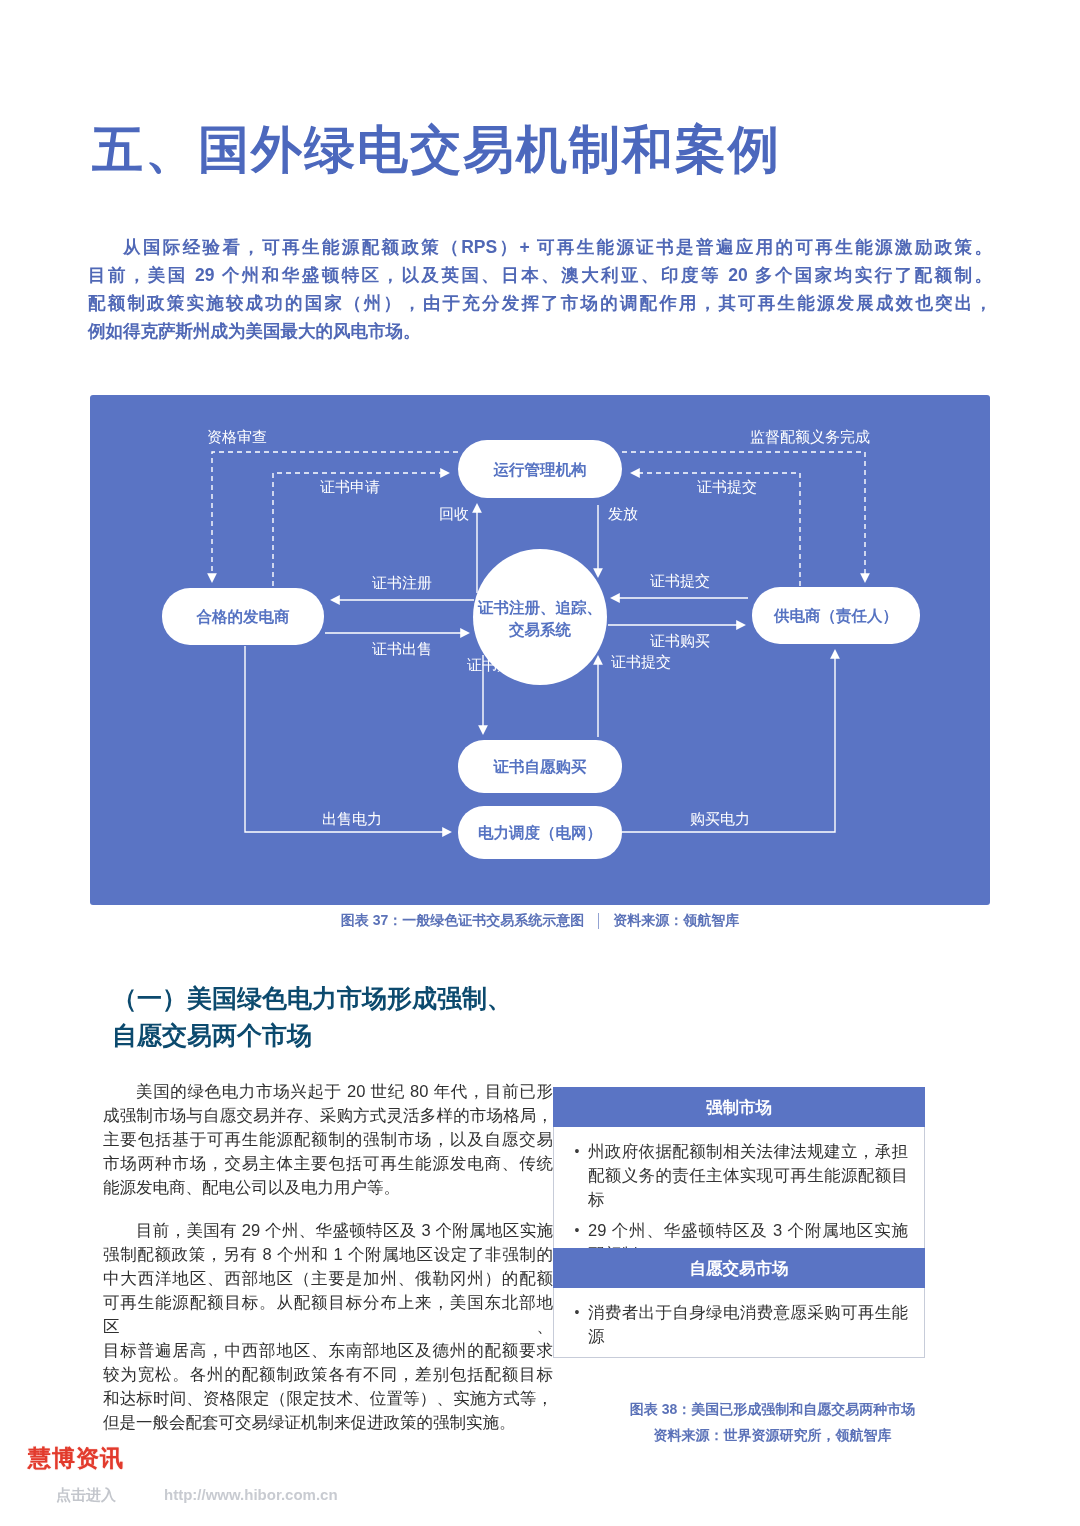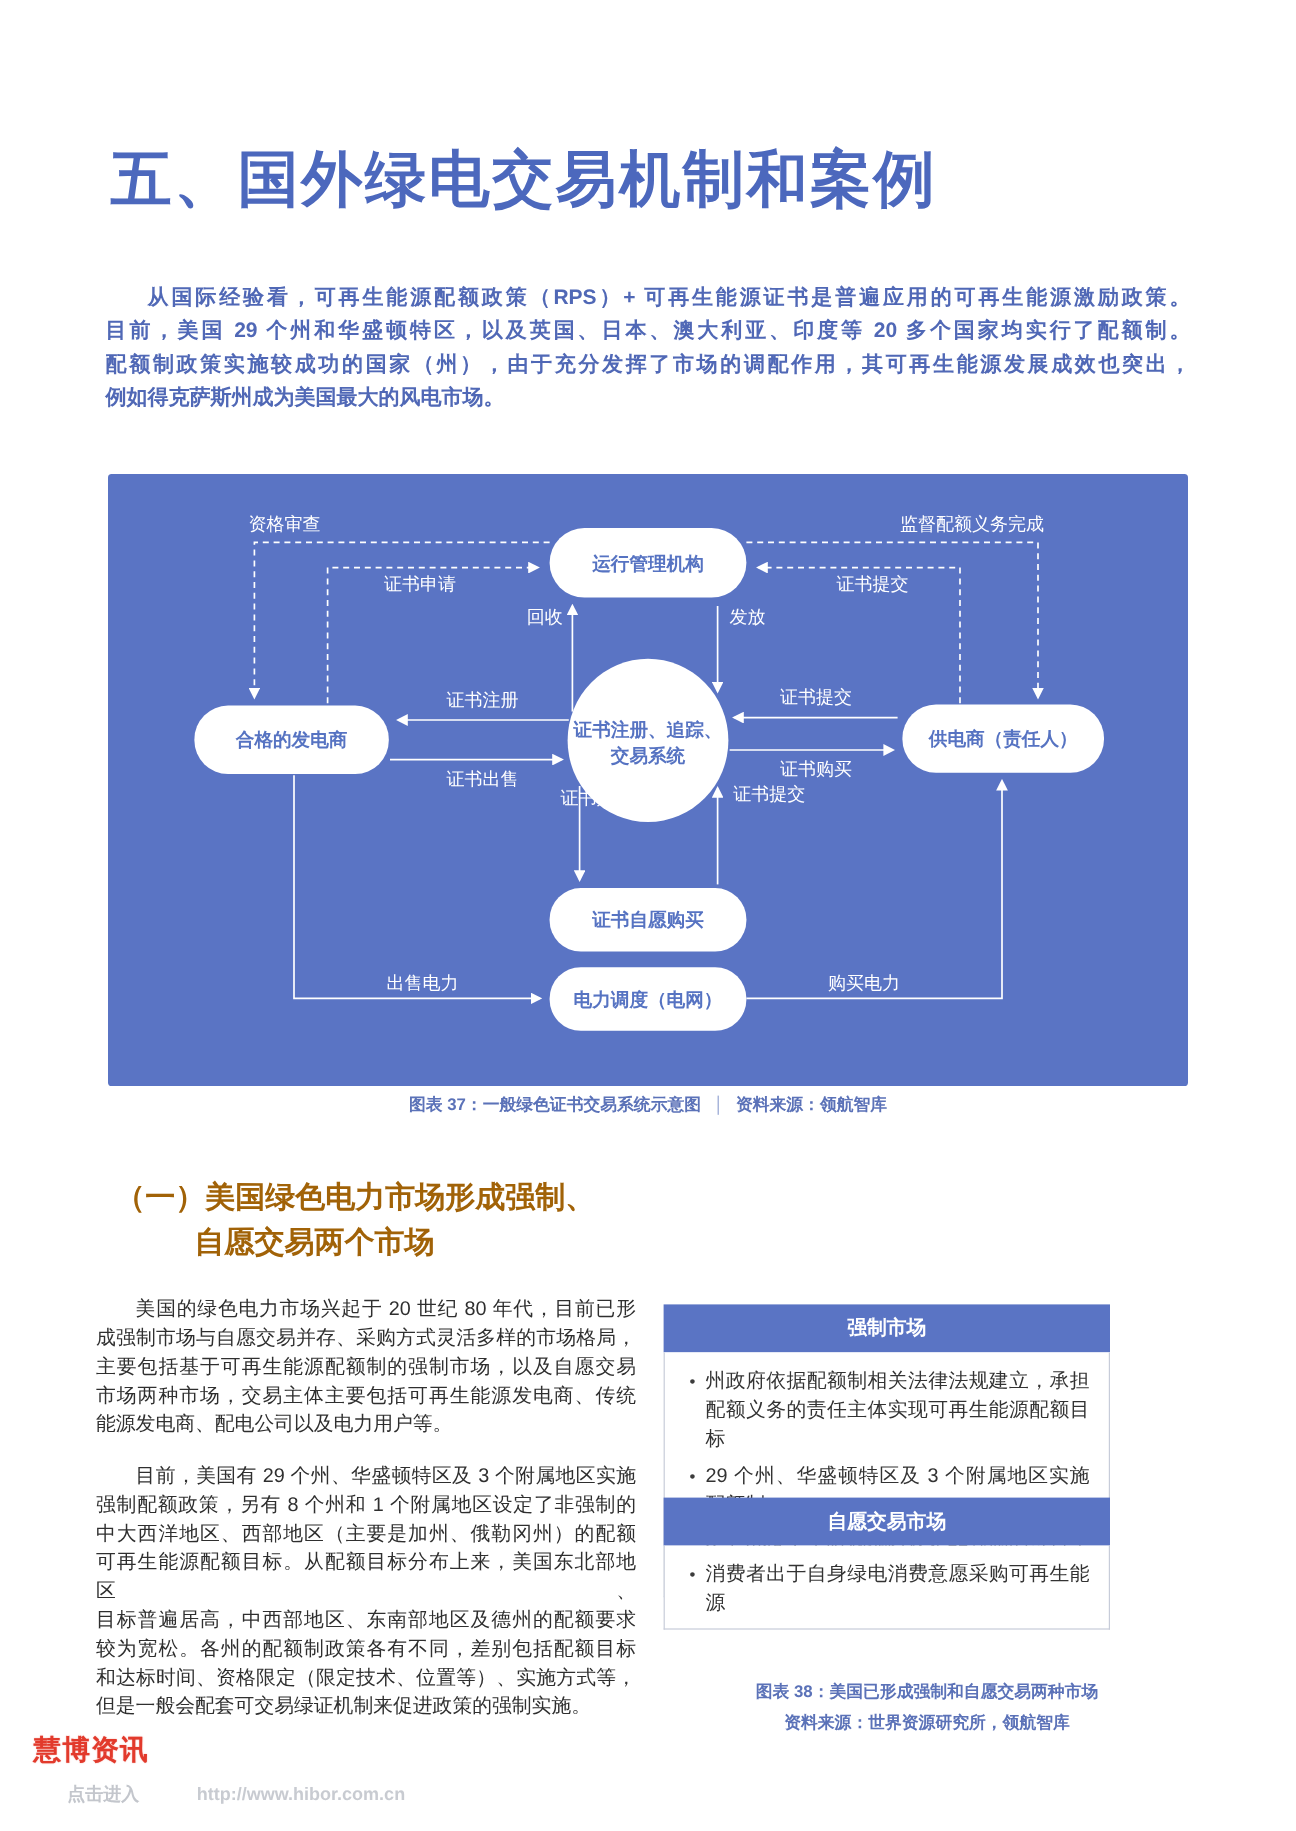--- a/index.html
+++ b/index.html
@@ -29,26 +29,26 @@
   .wlbl{fill:#ffffff;font-size:15px;font-weight:500;}
   
   .cap37{
     position:absolute;left:90px;top:912px;width:900px;
     display:flex;justify-content:center;align-items:center;gap:14px;
     font-size:14px;color:#5b72b8;font-weight:600;
   }
   .cap-divider{width:1px;height:16px;background:#93a3d2;}
   
   .sec-head{
-    position:absolute;left:96px;top:980px;
-    font-size:25px;font-weight:800;color:#a16207;line-height:37px;
-  }
-  .sec-head .l2{margin-left:66px;}
-  
-  .lcol{position:absolute;left:80px;width:450px;font-size:16.5px;line-height:24px;color:#2f2f2f;font-weight:500;}
+    position:absolute;left:112px;top:980px;
+    font-size:25px;font-weight:800;color:#0c4a6e;line-height:37px;
+  }
+  .sec-head .l2{}
+  
+  .lcol{position:absolute;left:103px;width:450px;font-size:16.5px;line-height:24px;color:#2f2f2f;font-weight:500;}
   .p1{top:1079px;}
   .p2{top:1218px;}
   
   .mbox{position:absolute;left:553px;width:372px;}
   .mbox1{top:1087px;}
   .mbox2{top:1248px;}
   .mbox-head{
     height:40px;line-height:40px;text-align:center;
     background:#5a74c4;color:#ffffff;font-size:16.5px;font-weight:600;
   }

